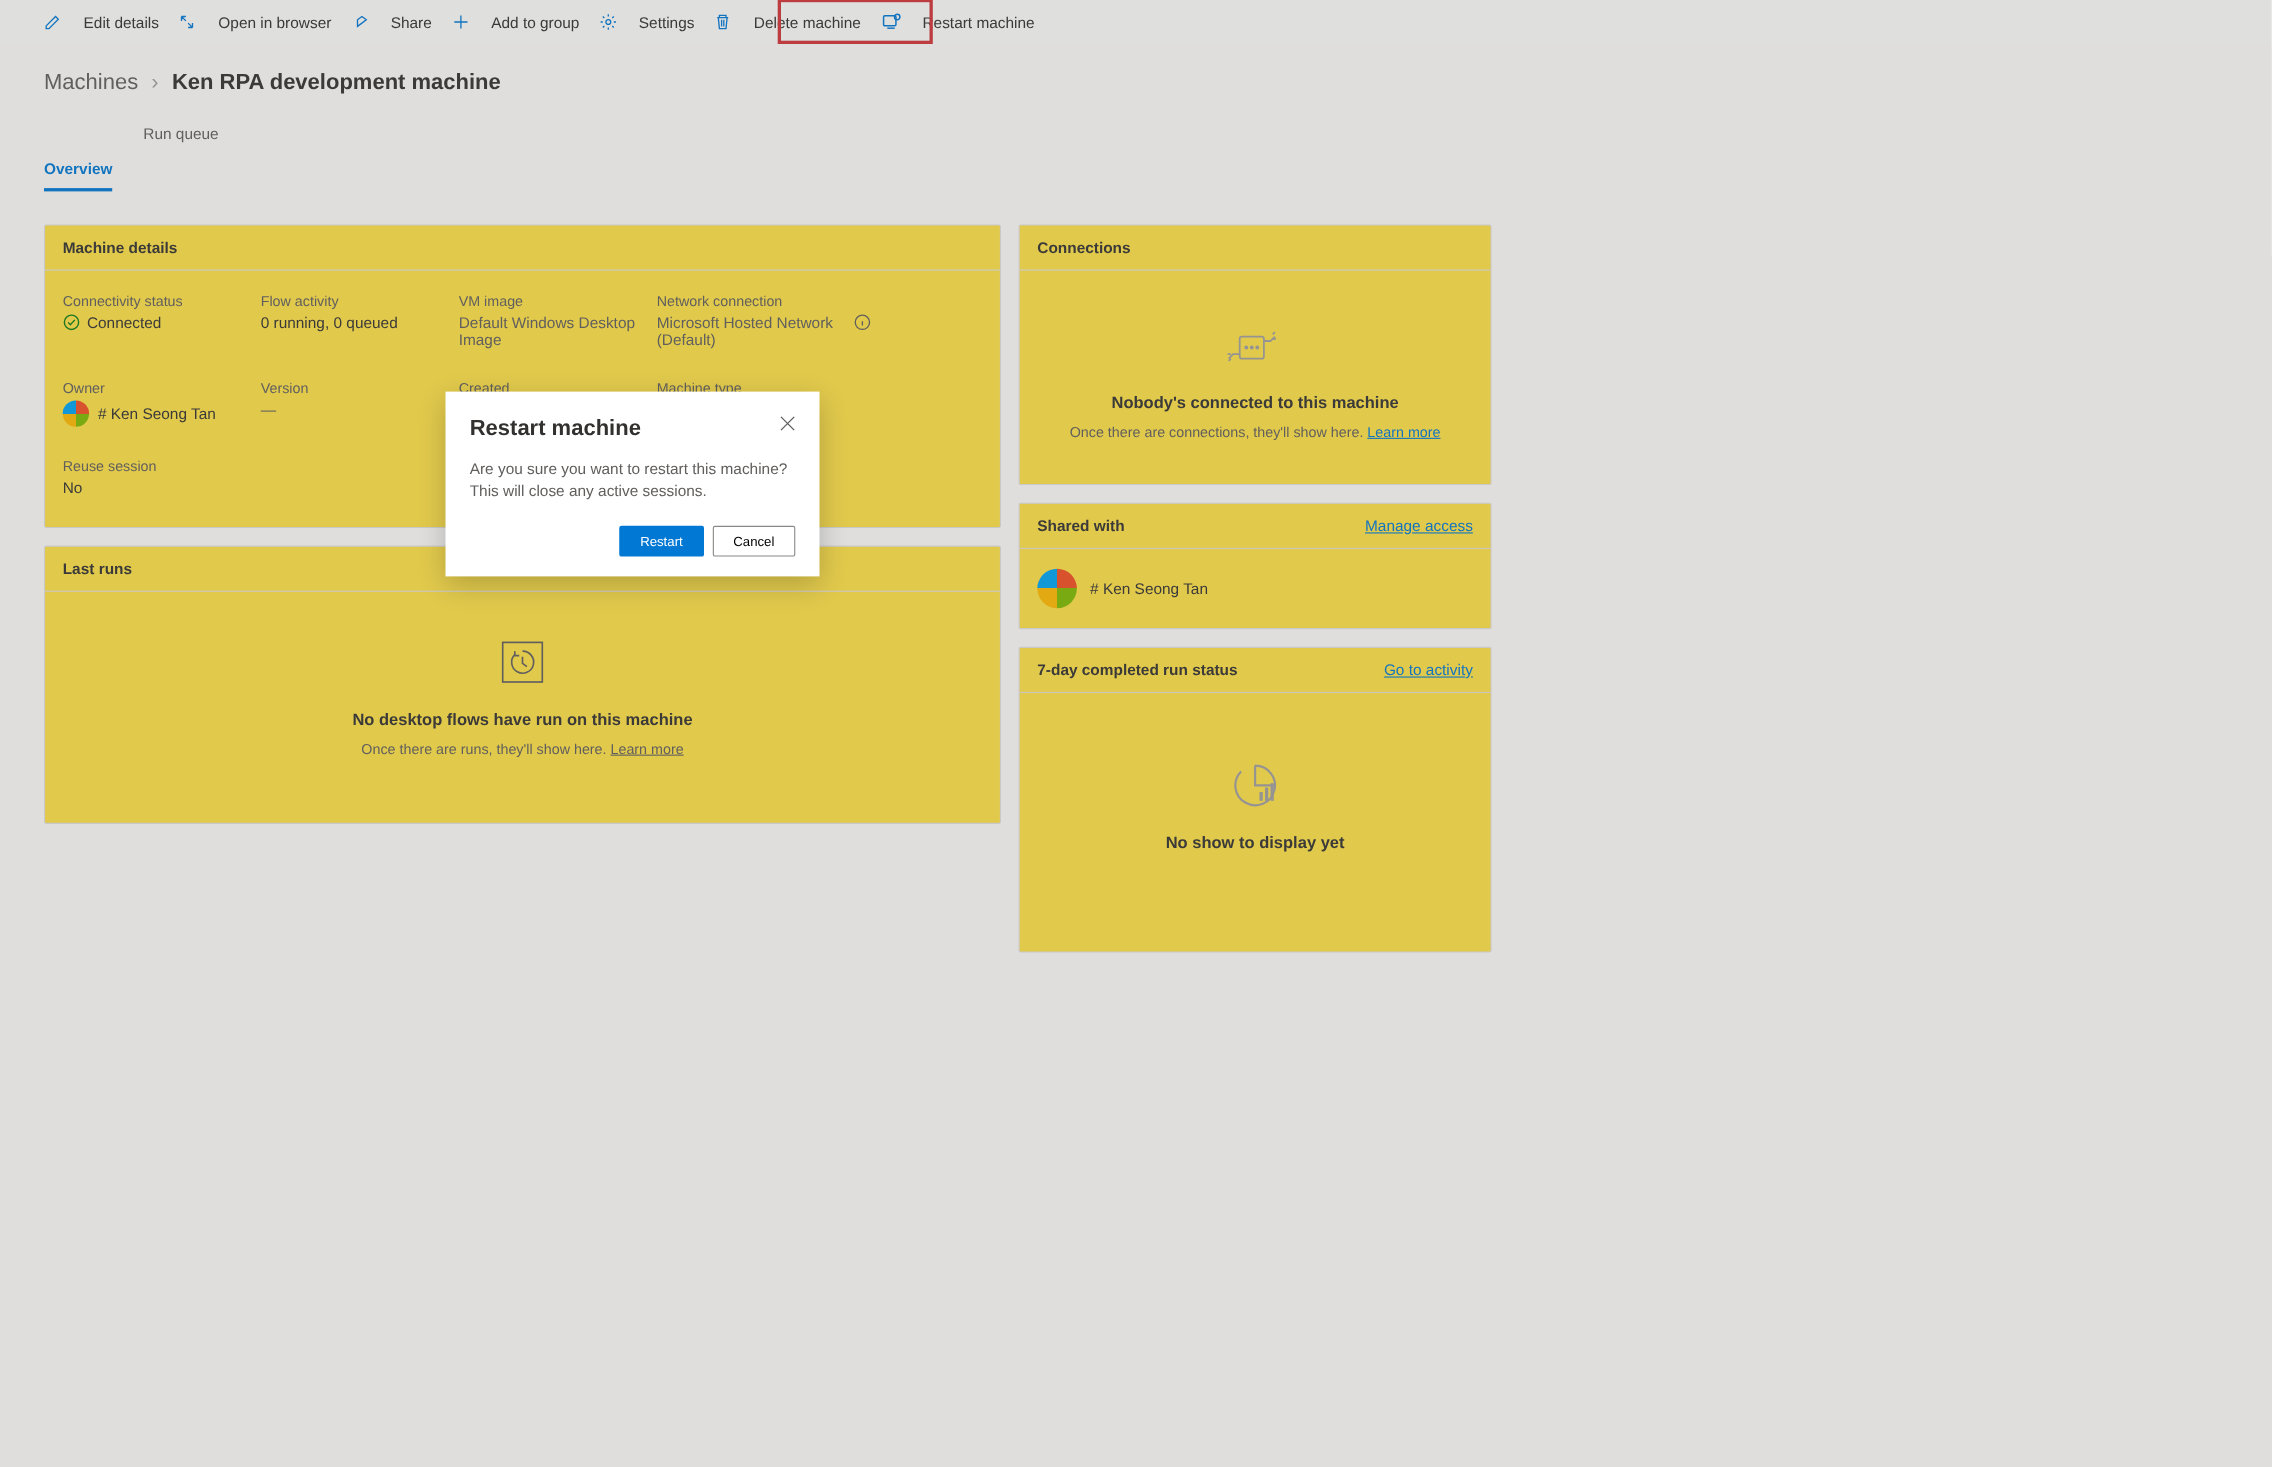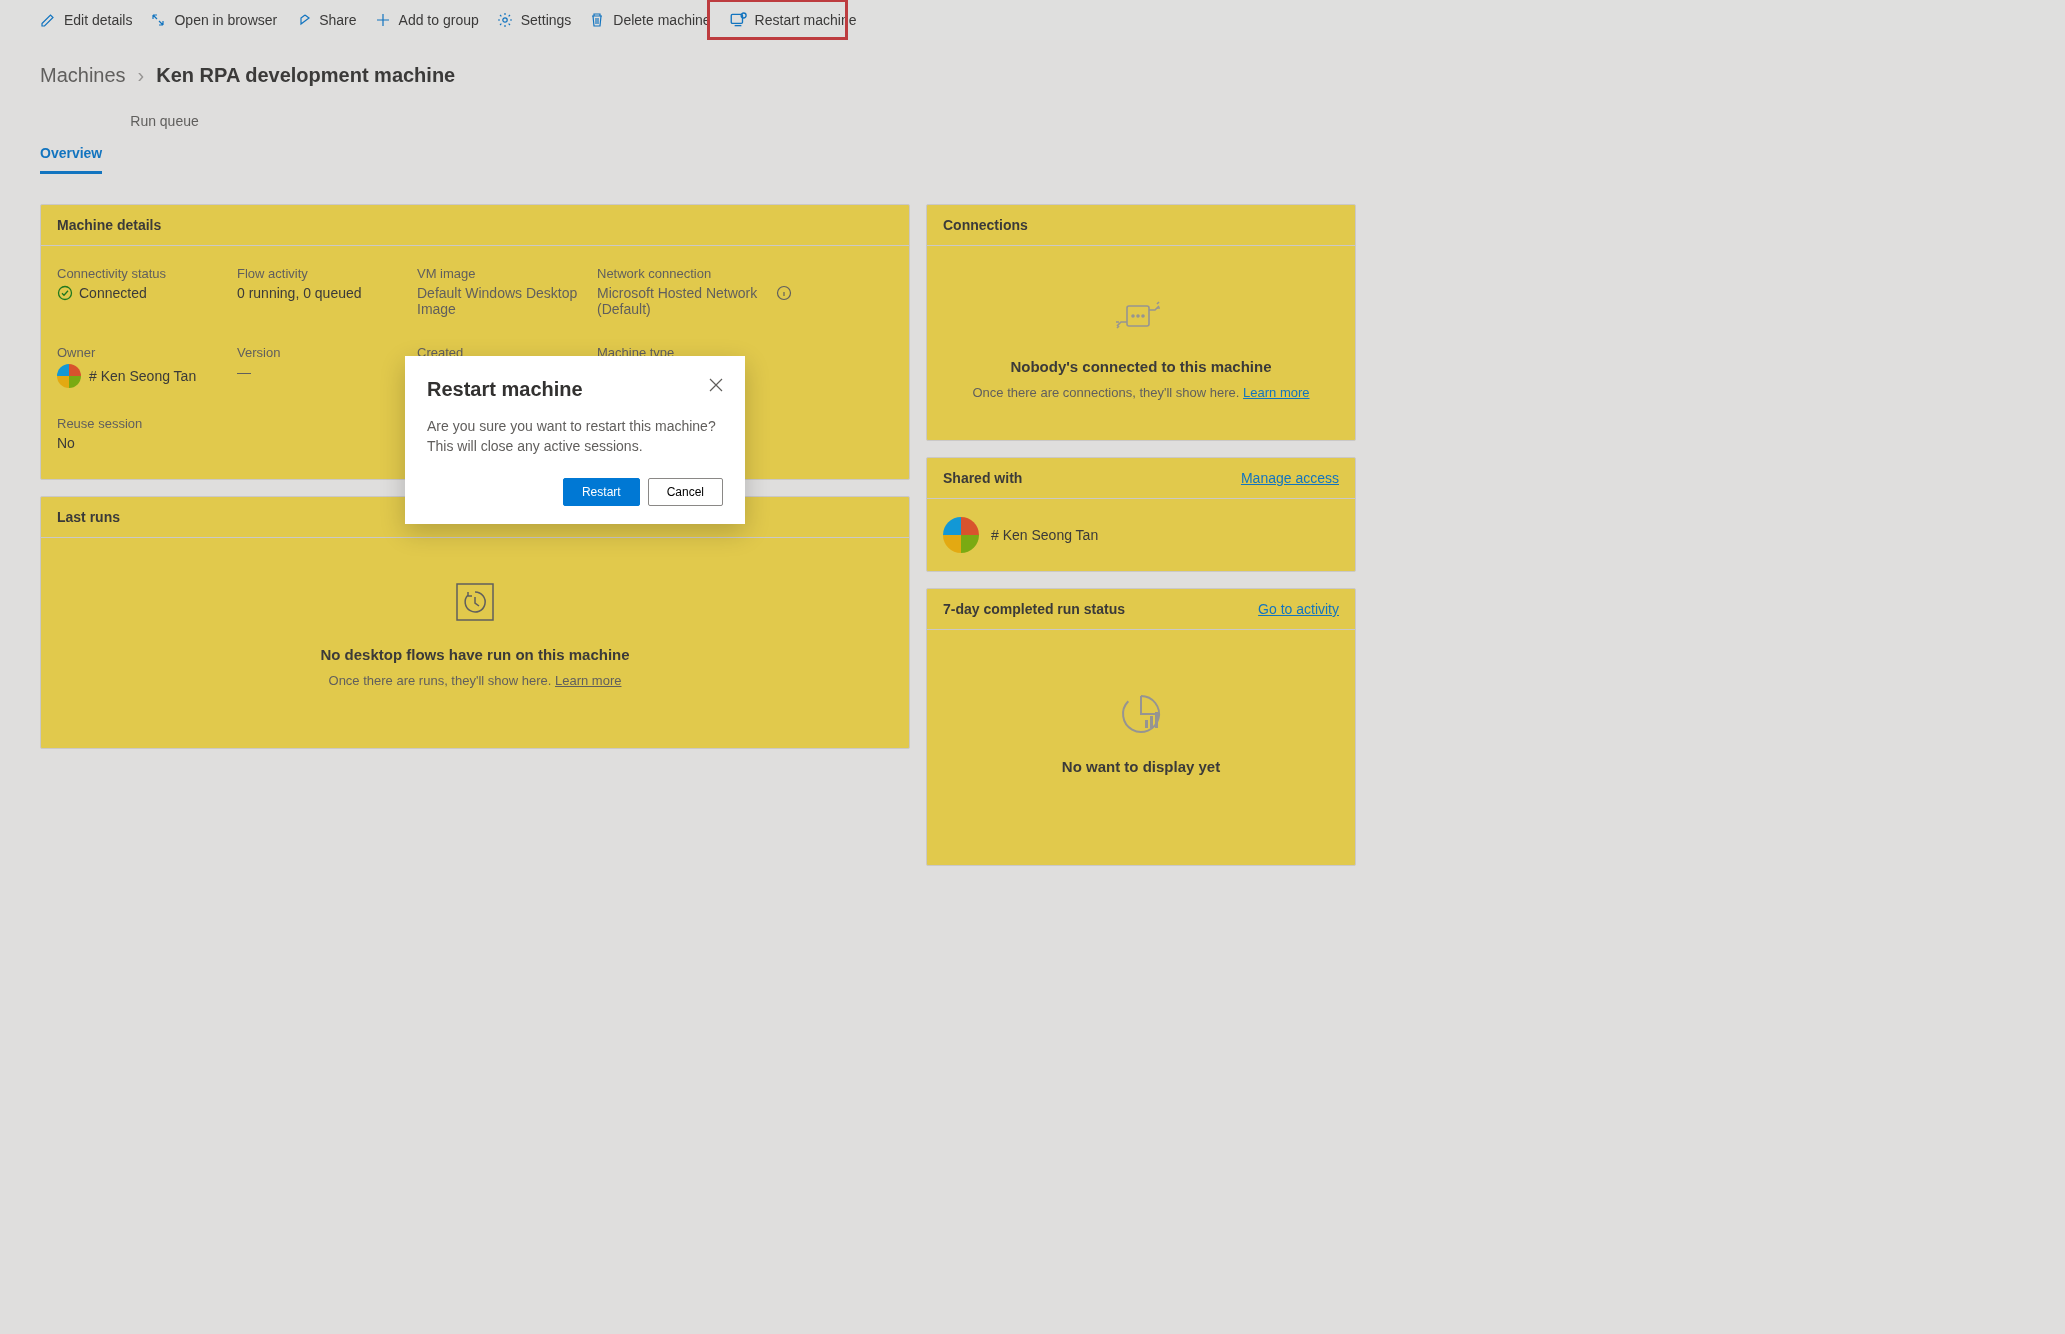--- a/index.html
+++ b/index.html
@@ -17,21 +17,21 @@
     display: flex;
     align-items: center;
     height: 40px;
     padding: 0 40px;
     gap: 18px;
     background: #fafaf9;
   }
   .toolbar-item {
     display: flex;
     align-items: center;
-    gap: 8px;
+    gap: 20px;
     color: #323130;
     cursor: pointer;
     font-size: 14px;
   }
   .toolbar-item .icon { color: #0078d4; display:inline-flex; }
   .highlight-box {
     position: absolute;
     border: 3px solid #d13438;
     pointer-events: none;
   }
@@ -348,21 +348,21 @@
       <div class="empty-state" style="padding:60px 20px 80px;">
         <div class="big-icon">
           <svg width="48" height="48" viewBox="0 0 48 48" fill="none" stroke="#a19f9d" stroke-width="2">
               <path d="M24 6a18 18 0 1 1-12.7 5.3"></path>
               <path d="M24 6v18h18"></path>
               <rect x="28" y="30" width="3" height="8" fill="#a19f9d" stroke="none"></rect>
               <rect x="33" y="26" width="3" height="12" fill="#a19f9d" stroke="none"></rect>
               <rect x="38" y="22" width="3" height="16" fill="#a19f9d" stroke="none"></rect>
             </svg>
         </div>
-        <div class="title">No want to display yet</div>
+        <div class="title">No show to display yet</div>
       </div>
     </div>
   </div>
 </div>
 
 <div class="modal-overlay">
   <div class="modal">
     <div class="modal-title-row">
       <div class="modal-title">Restart machine</div>
       <div class="modal-close">

